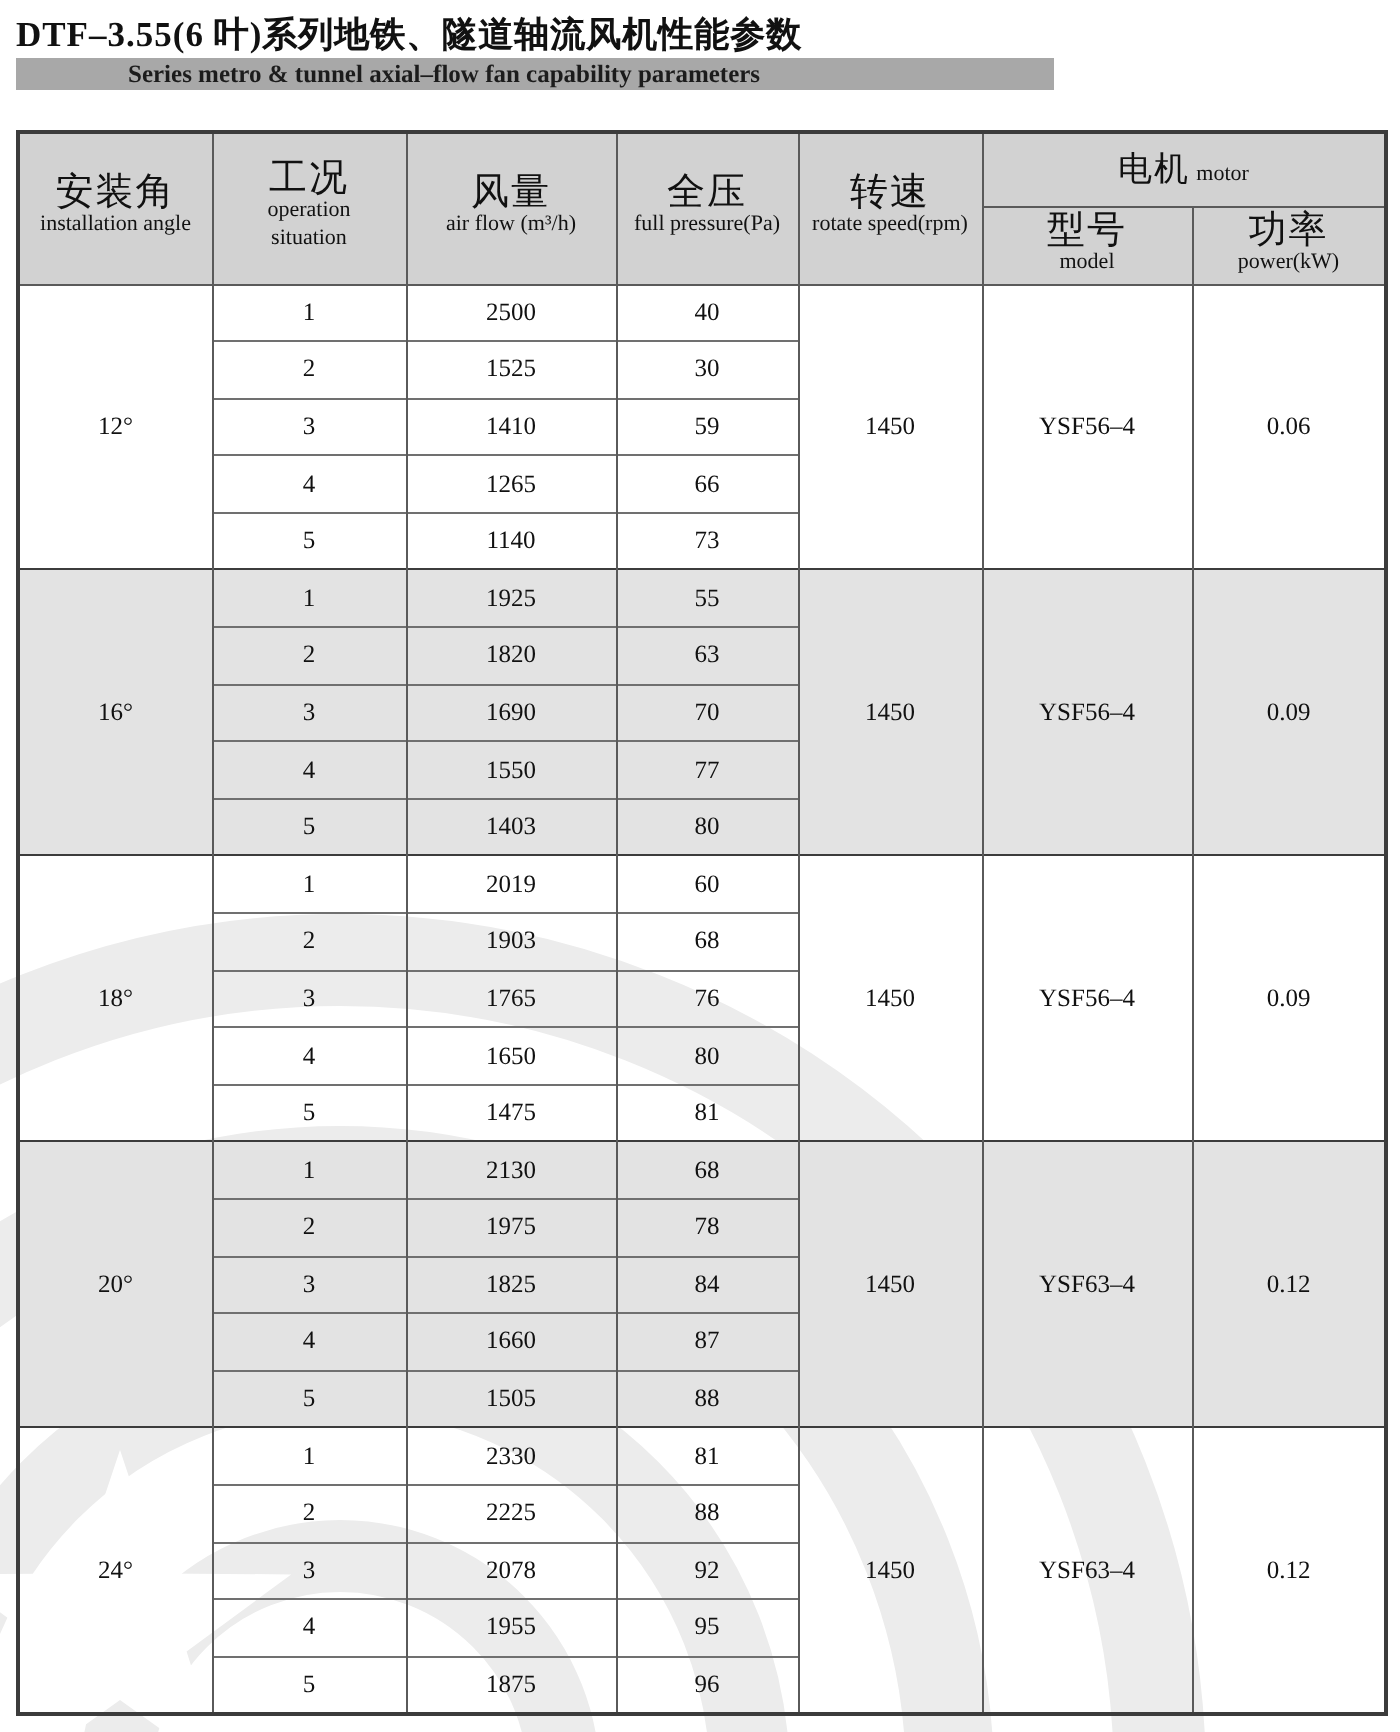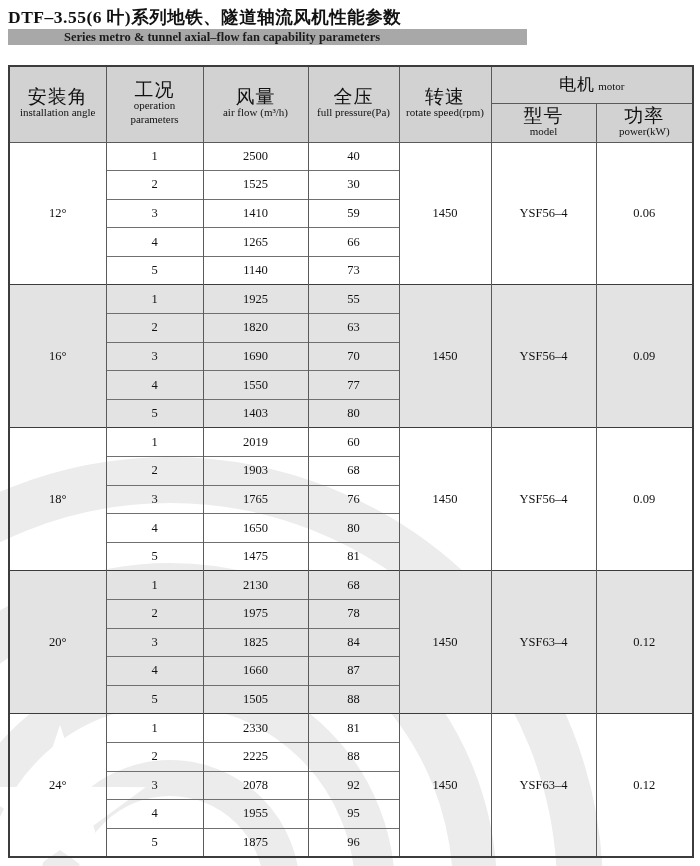--- a/index.html
+++ b/index.html
@@ -68,21 +68,21 @@
       <col style="width:97px">
     </colgroup>
     <thead>
       <tr class="hdr-top">
         <th rowspan="2">
           <div class="zh">安装角</div>
           <div class="en narrow">installation angle</div>
         </th>
         <th rowspan="2">
           <div class="zh">工况</div>
-          <div class="en narrow">operation parameters</div>
+          <div class="en narrow">operation situation</div>
         </th>
         <th rowspan="2">
           <div class="zh">风量</div>
           <div class="en">air flow (m³/h)</div>
         </th>
         <th rowspan="2">
           <div class="zh">全压</div>
           <div class="en">full pressure(Pa)</div>
         </th>
         <th rowspan="2">

